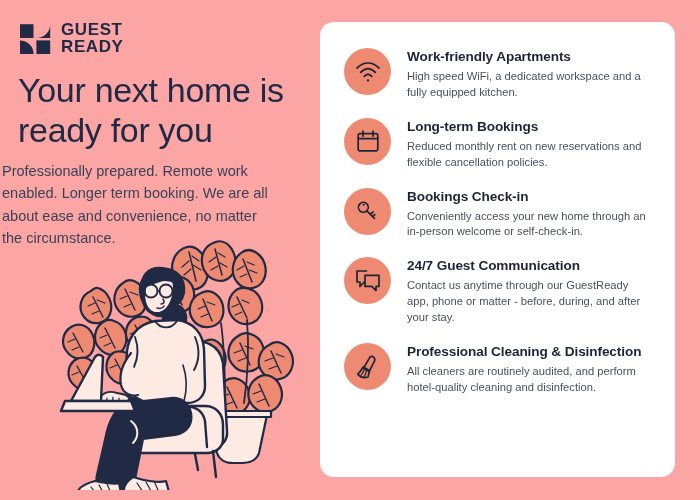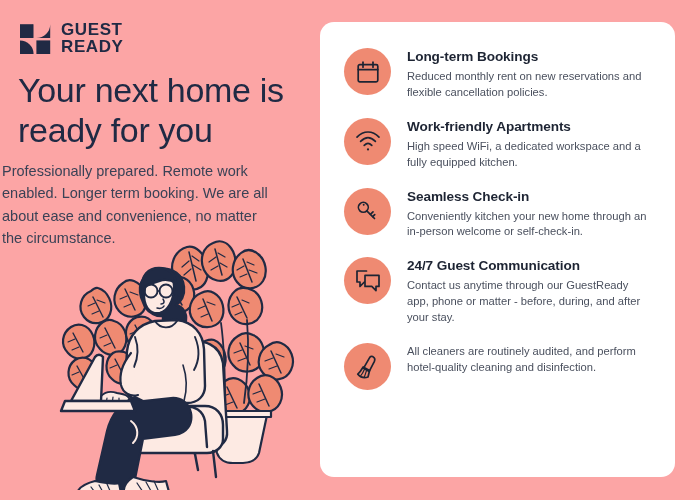--- a/index.html
+++ b/index.html
@@ -322,63 +322,63 @@
       </g>
     </svg>
 
   </div>
 
   <div class="feature-card">
     <ul class="feature-list">
 
       <li class="feature-item">
         <span class="feature-icon">
+          <svg width="26" height="22" viewBox="0 0 26 22" fill="none" stroke="#1d2433" stroke-width="1.7" stroke-linecap="round">
+            <path d="M2 7.2 C5.4 3.6 9 2 13 2 C17 2 20.6 3.6 24 7.2"></path>
+            <path d="M5.6 11.4 C8.2 8.8 10.6 7.6 13 7.6 C15.4 7.6 17.8 8.8 20.4 11.4"></path>
+            <path d="M9.2 15.4 C10.6 14 11.8 13.3 13 13.3 C14.2 13.3 15.4 14 16.8 15.4"></path>
+            <circle cx="13" cy="19.4" r="1.1" fill="#1d2433" stroke="none"></circle>
+          </svg>
+        </span>
+        <span class="feature-text">
+          <span class="feature-title" style="display:block">Work-friendly Apartments</span>
+          <span class="feature-desc" style="display:block">High speed WiFi, a dedicated workspace and a fully equipped kitchen.</span>
+        </span>
+      </li>
+
+      <li class="feature-item">
+        <span class="feature-icon">
           <svg width="24" height="24" viewBox="0 0 24 24" fill="none" stroke="#1d2433" stroke-width="1.7" stroke-linecap="round" stroke-linejoin="round">
             <rect x="2.2" y="4.6" width="19.6" height="17.2" rx="1.6"></rect>
             <path d="M2.2 9.6 L21.8 9.6"></path>
             <path d="M7 2.2 L7 7.2"></path>
             <path d="M17 2.2 L17 7.2"></path>
           </svg>
         </span>
         <span class="feature-text">
           <span class="feature-title" style="display:block">Long-term Bookings</span>
           <span class="feature-desc" style="display:block">Reduced monthly rent on new reservations and flexible cancellation policies.</span>
-        </span>
-      </li>
-
-      <li class="feature-item">
-        <span class="feature-icon">
-          <svg width="26" height="22" viewBox="0 0 26 22" fill="none" stroke="#1d2433" stroke-width="1.7" stroke-linecap="round">
-            <path d="M2 7.2 C5.4 3.6 9 2 13 2 C17 2 20.6 3.6 24 7.2"></path>
-            <path d="M5.6 11.4 C8.2 8.8 10.6 7.6 13 7.6 C15.4 7.6 17.8 8.8 20.4 11.4"></path>
-            <path d="M9.2 15.4 C10.6 14 11.8 13.3 13 13.3 C14.2 13.3 15.4 14 16.8 15.4"></path>
-            <circle cx="13" cy="19.4" r="1.1" fill="#1d2433" stroke="none"></circle>
-          </svg>
-        </span>
-        <span class="feature-text">
-          <span class="feature-title" style="display:block">Work-friendly Apartments</span>
-          <span class="feature-desc" style="display:block">High speed WiFi, a dedicated workspace and a fully equipped kitchen.</span>
         </span>
       </li>
 
       <li class="feature-item">
         <span class="feature-icon">
           <svg width="25" height="25" viewBox="0 0 25 25" fill="none" stroke="#1d2433" stroke-width="1.7" stroke-linecap="round" stroke-linejoin="round">
             <g transform="rotate(-45 12.5 12.5)">
               <circle cx="12.5" cy="6.6" r="4.9"></circle>
               <path d="M12.5 11.5 L12.5 22.4"></path>
               <path d="M12.5 16.6 L16.2 16.6"></path>
               <path d="M12.5 19.8 L15.4 19.8"></path>
               <circle cx="14.6" cy="5" r="0.95" fill="#1d2433" stroke="none"></circle>
             </g>
           </svg>
         </span>
         <span class="feature-text">
-          <span class="feature-title" style="display:block">Seamless Check-in</span>
-          <span class="feature-desc" style="display:block">Conveniently kitchen your new home through an in-person welcome or self-check-in.</span>
+          <span class="feature-title" style="display:block">Bookings Check-in</span>
+          <span class="feature-desc" style="display:block">Conveniently access your new home through an in-person welcome or self-check-in.</span>
         </span>
       </li>
 
       <li class="feature-item">
         <span class="feature-icon">
           <svg width="26" height="23" viewBox="0 0 26 23" fill="none" stroke="#1d2433" stroke-width="1.7" stroke-linecap="round" stroke-linejoin="round">
             <path d="M11.5 2 L2 2 L2 13 L5 13 L5 17.4 L9.4 13 L11.5 13"></path>
             <path d="M10 6.4 L24 6.4 L24 17.4 L21 17.4 L21 21.6 L16.8 17.4 L10 17.4 Z" fill="#ef8a72"></path>
           </svg>
         </span>
@@ -391,20 +391,21 @@
       <li class="feature-item">
         <span class="feature-icon">
           <svg width="26" height="26" viewBox="0 0 26 26" fill="none" stroke="#1d2433" stroke-width="1.7" stroke-linecap="round" stroke-linejoin="round">
             <path d="M17.6 2.6 C19.4 3.6 20.2 5.6 19.4 7.4 L14.2 17.4 L8.6 14.2 L14.2 4.4 C15.2 2.6 16.2 1.8 17.6 2.6 Z"></path>
             <path d="M14.6 16.6 L8.2 13.0 C6.4 16.0 4.6 18.6 2.8 20.2 C5.6 23.4 9.6 24.4 13.0 23.0 C13.6 20.8 14.0 18.6 14.6 16.6 Z"></path>
             <path d="M9.6 15.0 C8.6 17.4 7.4 19.8 5.8 21.6" stroke-width="1.2"></path>
             <path d="M11.6 16.2 C10.8 18.8 10.2 21.0 9.4 22.8" stroke-width="1.2"></path>
           </svg>
         </span>
         <span class="feature-text">
+          <span class="feature-title" style="display:block">Professional Cleaning &amp; Disinfection</span>
           <span class="feature-desc" style="display:block">All cleaners are routinely audited, and perform hotel-quality cleaning and disinfection.</span>
         </span>
       </li>
 
     </ul>
   </div>
 
 </div>
 
 </body></html>

